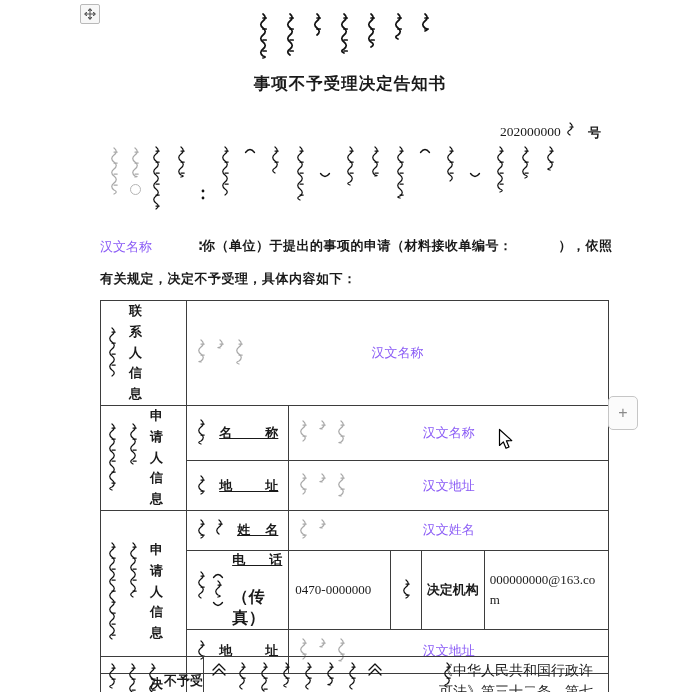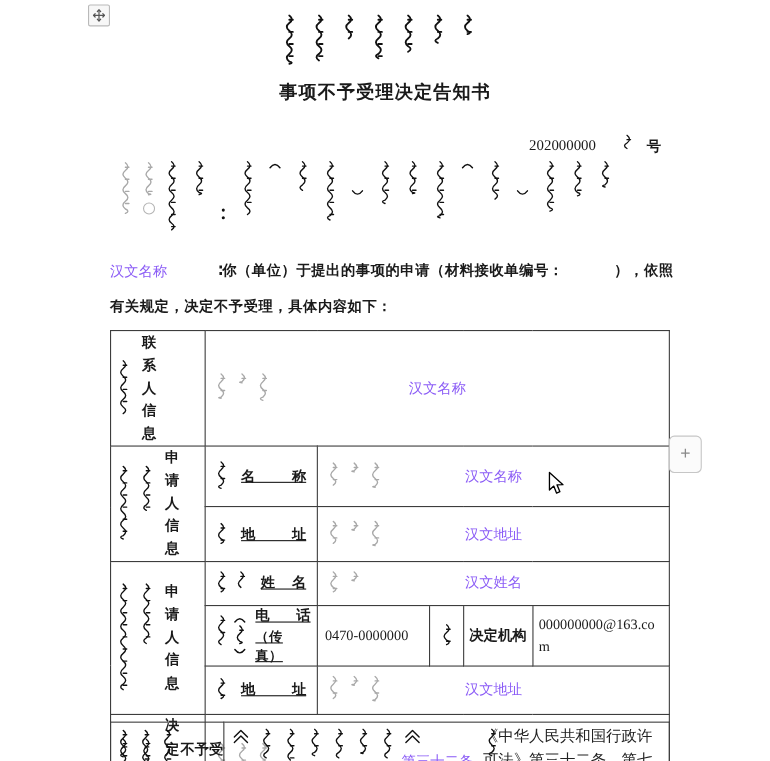--- a/index.html
+++ b/index.html
@@ -29,21 +29,21 @@
   .hdr{display:flex;align-items:center;padding-left:5px;}
   .vlabel{width:2.1em;margin-left:11px;font-weight:bold;font-size:13px;line-height:1.6;letter-spacing:1px;word-break:break-all;}
   .sublabel{display:flex;align-items:center;padding:0 10px 0 8px;}
   .jl{flex:1;margin-left:12px;font-weight:bold;font-size:13px;text-align:justify;text-align-last:justify;text-decoration:underline;}
   .cell{position:relative;height:100%;display:flex;align-items:center;justify-content:center;}
   .cell .mgrun{position:absolute;left:8px;top:50%;transform:translateY(-50%);}
   .ph-center{font-size:13px;}
   .phone-val{font-family:"Liberation Serif",serif;font-size:13px;padding-left:6px;}
   .email-val{font-family:"Liberation Serif",serif;font-size:13px;padding:2px 5px;line-height:1.5;word-break:break-all;}
   .email-lb{font-weight:bold;font-size:13px;text-align:center;}
-  .phl2{font-weight:bold;font-size:12px;margin-top:2px;letter-spacing:0.5px;text-decoration:underline;}
+  .phl2{font-weight:bold;font-size:16px;margin-top:18px;letter-spacing:0.5px;}
 
   
   .move-handle{left:80px;top:4px;width:18px;height:18px;border:1px solid #b9b9b9;border-radius:2px;
                background:#f7f7f7;display:flex;align-items:center;justify-content:center;}
   .plus-btn{left:608px;top:396px;width:28px;height:32px;border:1px solid #c6c6c6;border-radius:5px;
             background:#fbfbfb;color:#8a8a8a;font-size:16px;display:flex;align-items:center;justify-content:center;z-index:5;}
   .circle-ph{left:130px;top:184px;width:9px;height:9px;border:1.2px solid #b5b5b5;border-radius:50%;}
   .cursor{z-index:9;}
   .law{position:absolute;right:3px;top:3px;width:166px;font-family:"Liberation Serif",serif;
        font-size:14px;color:#222;line-height:1.5;}
@@ -88,21 +88,21 @@
         <path d="M6 5 h3.2 M6 16 h3.2 "></path>
       </svg>
       <svg width="12" height="21" class="mgsvg">
         <path d="M6 1 Q10.5 4.5 6 8 Q1.5 11.5 6 15 Q10.5 16.5 6 18"></path>
         <path d="M6 5 h3.2 M6 16 h3.2 "></path>
       </svg>
     </div>
 
   <div class="abs doc-title">事项不予受理决定告知书</div>
 
-  <div class="abs serif" style="left:481px;top:124px;font-size:13.5px;">202000000</div>
+  <div class="abs serif" style="left:500px;top:124px;font-size:13.5px;">202000000</div>
   <div class="abs mgrun" style="left:564px;top:122px;--msw:1.2;">
       <svg width="12" height="16" class="mgsvg">
         <path d="M6 1 Q10.5 4.5 6 8 Q1.5 10.5 6 13"></path>
         <path d="M6 5 h3.2 "></path>
       </svg>
     </div>
   <div class="abs" style="left:588px;top:124px;font-size:13px;font-weight:bold;">号</div>
 
   <div class="abs mgrun gray" style="left:108px;top:147px;--mgap:9px;">
       <svg width="12" height="50" class="mgsvg">

